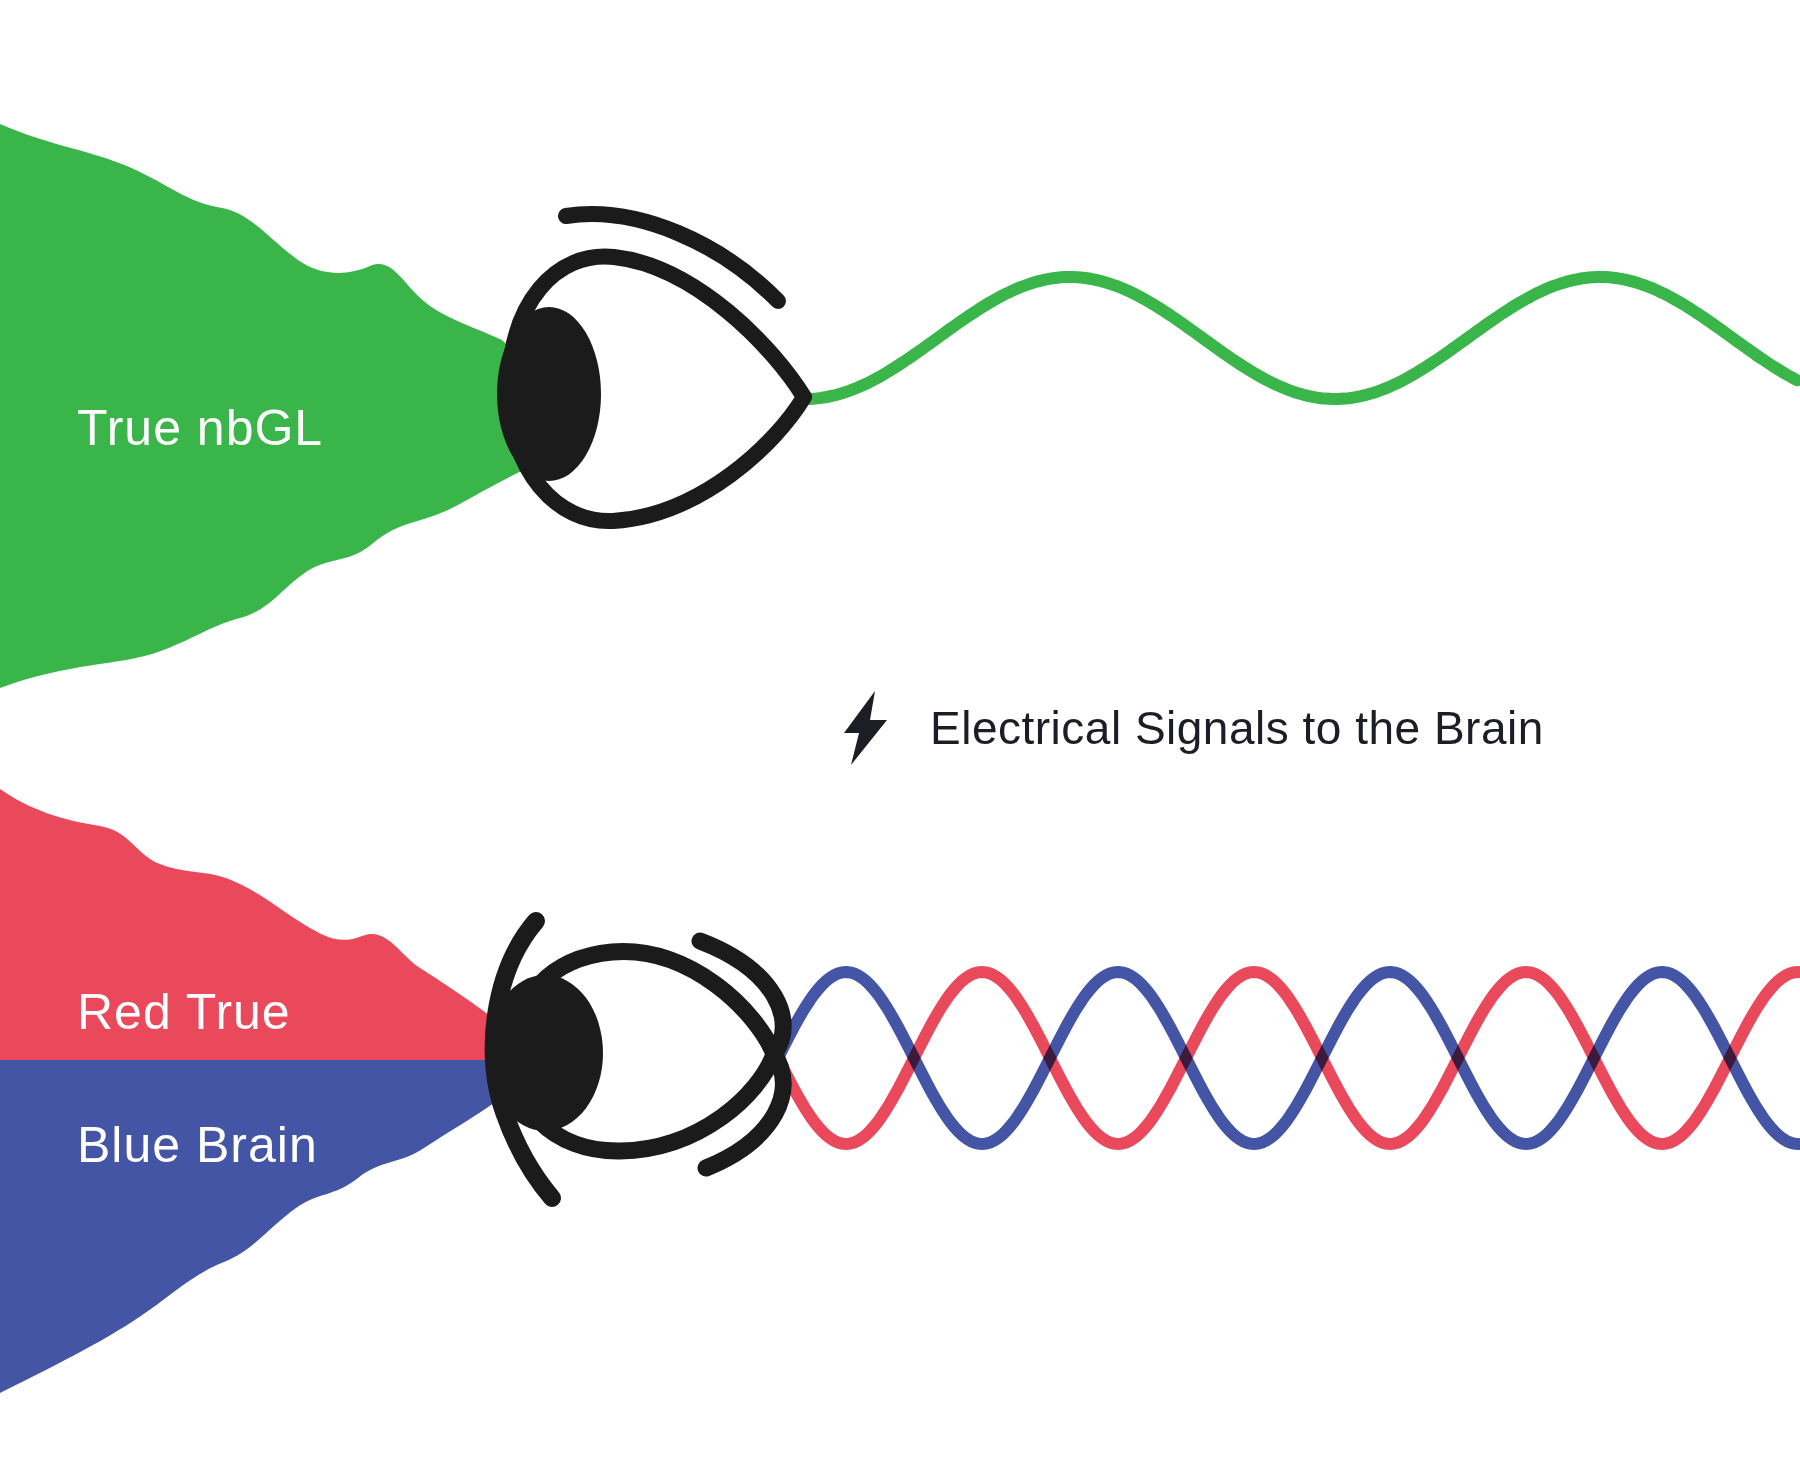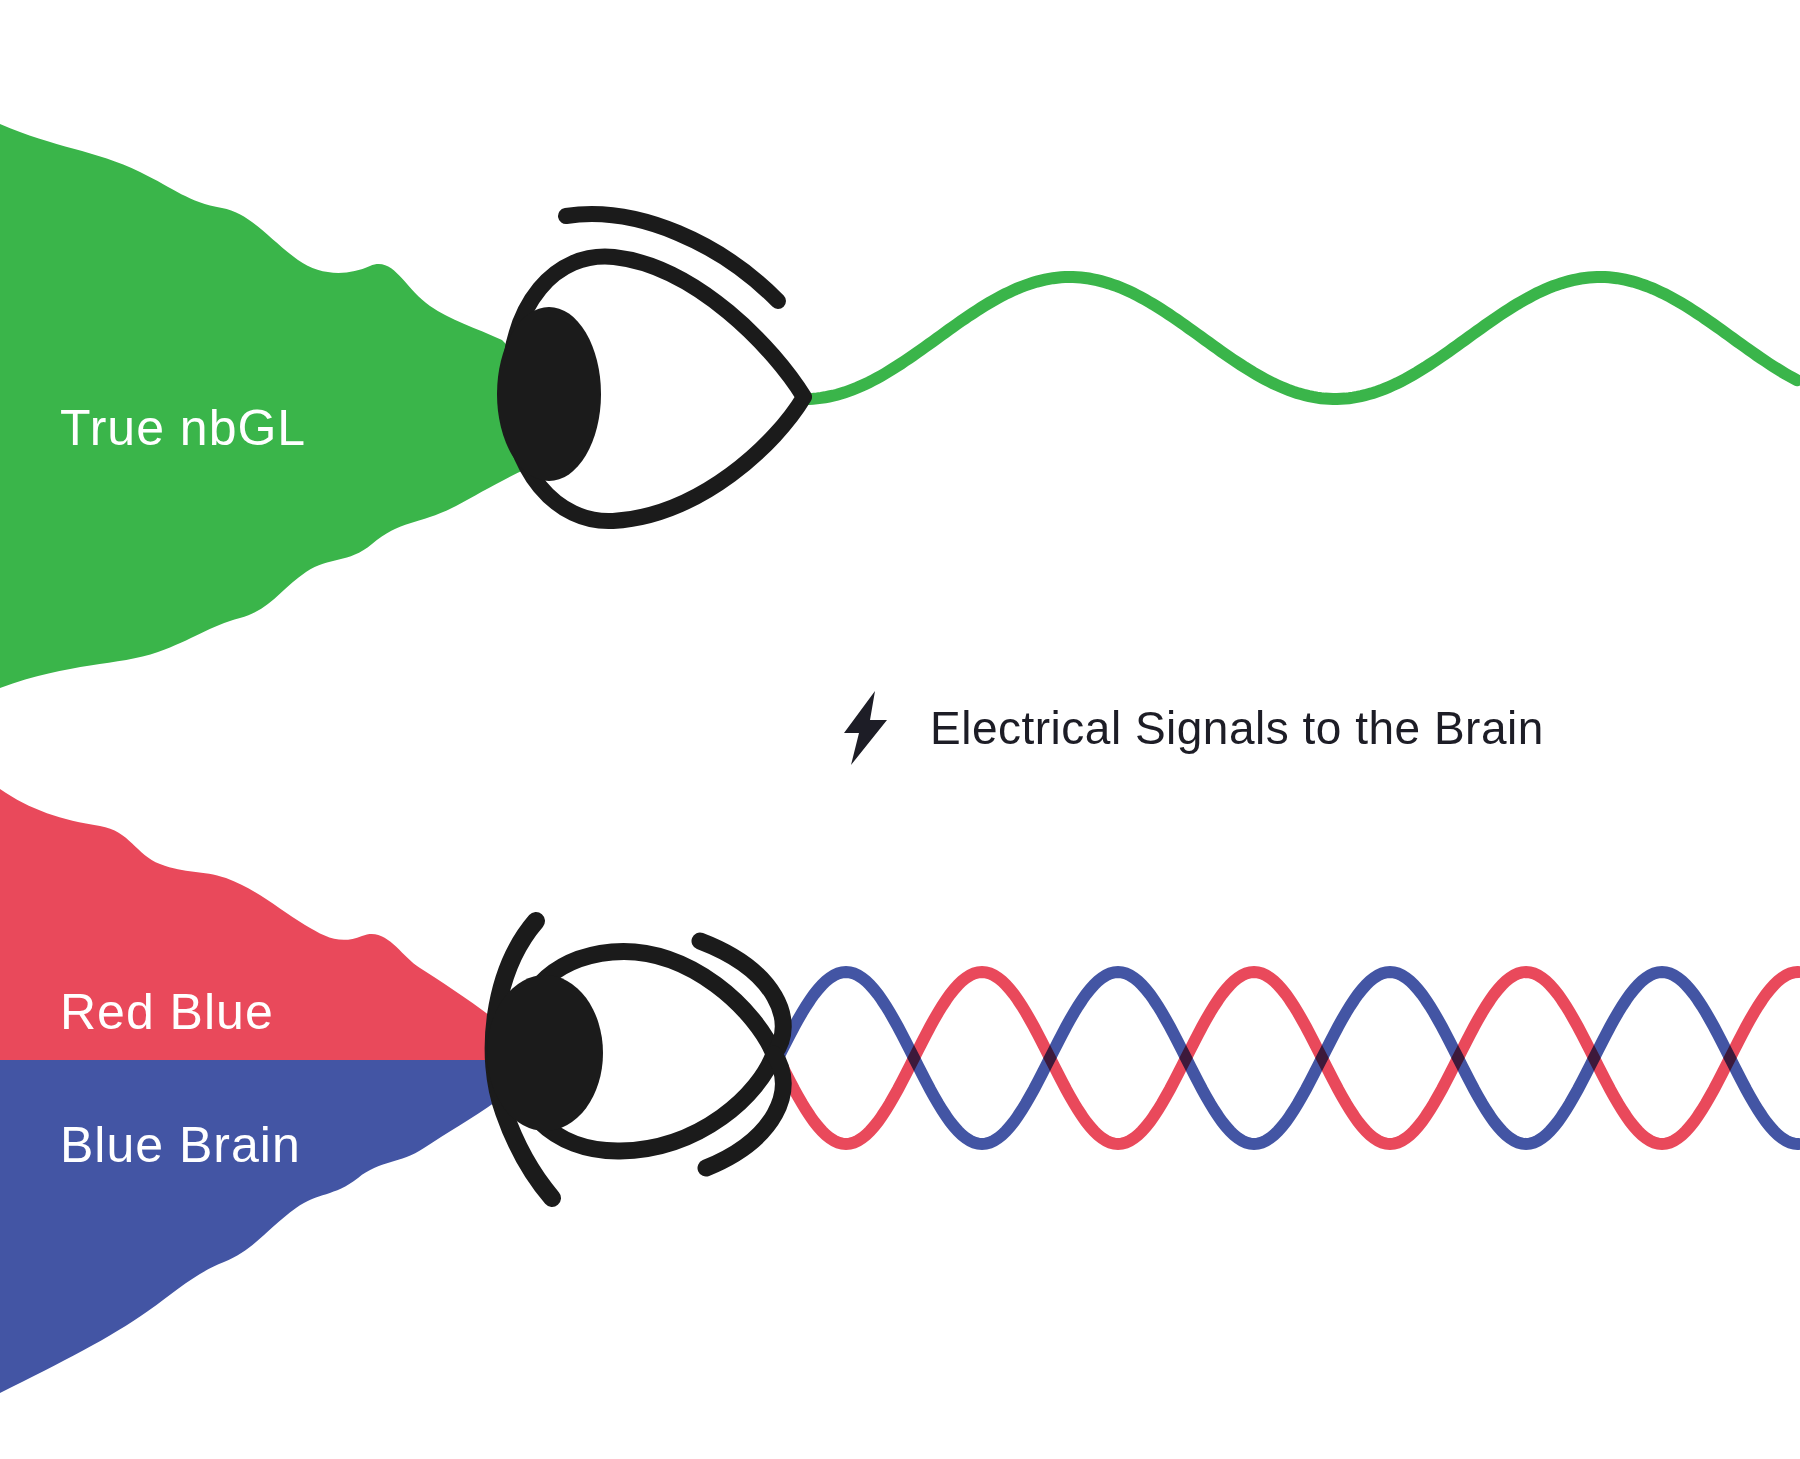--- a/index.html
+++ b/index.html
@@ -46,20 +46,21 @@
   }
   .wave.blend { mix-blend-mode: multiply; }
 
   .label {
     position: absolute;
     color: var(--label_text);
     font-size: 50px;
     line-height: 1;
     letter-spacing: 1px;
     white-space: nowrap;
+    margin-left: 17px;
   }
   .signals-row {
     position: absolute;
     left: 842px;
     top: 688px;
     height: 80px;
     display: flex;
     align-items: center;
     gap: 40px;
   }
@@ -142,21 +143,21 @@
            C 552 1152, 510 1105, 513 1050
            Z"></path>
       <path class="ink-stroke" stroke-width="17" d="M 774 1054 C 798 1022, 776 970, 700 941"></path>
       <path class="ink-stroke" stroke-width="17" d="M 774 1054 C 798 1090, 775 1140, 706 1168"></path>
       <ellipse class="pupil" cx="545" cy="1053" rx="58" ry="78"></ellipse>
     </g>
   </svg>
 
   <div class="label" style="left:60px; top:403px;">True nbGL</div>
 
-  <div class="label" style="left:60px; top:987px;">Red Blue</div>
+  <div class="label" style="left:60px; top:987px;">Red True</div>
 
   <div class="label" style="left:60px; top:1120px;">Blue Brain</div>
 
   <div class="signals-row">
     <svg class="bolt-svg" width="48" height="78" viewBox="0 0 48 78">
       <path class="bolt-shape" d="M 33 2 L 2 44 L 17 44 L 9 76 L 45 31 L 28 31 Z"></path>
     </svg>
     <span class="signals-text">Electrical Signals to the Brain</span>
   </div>
 

